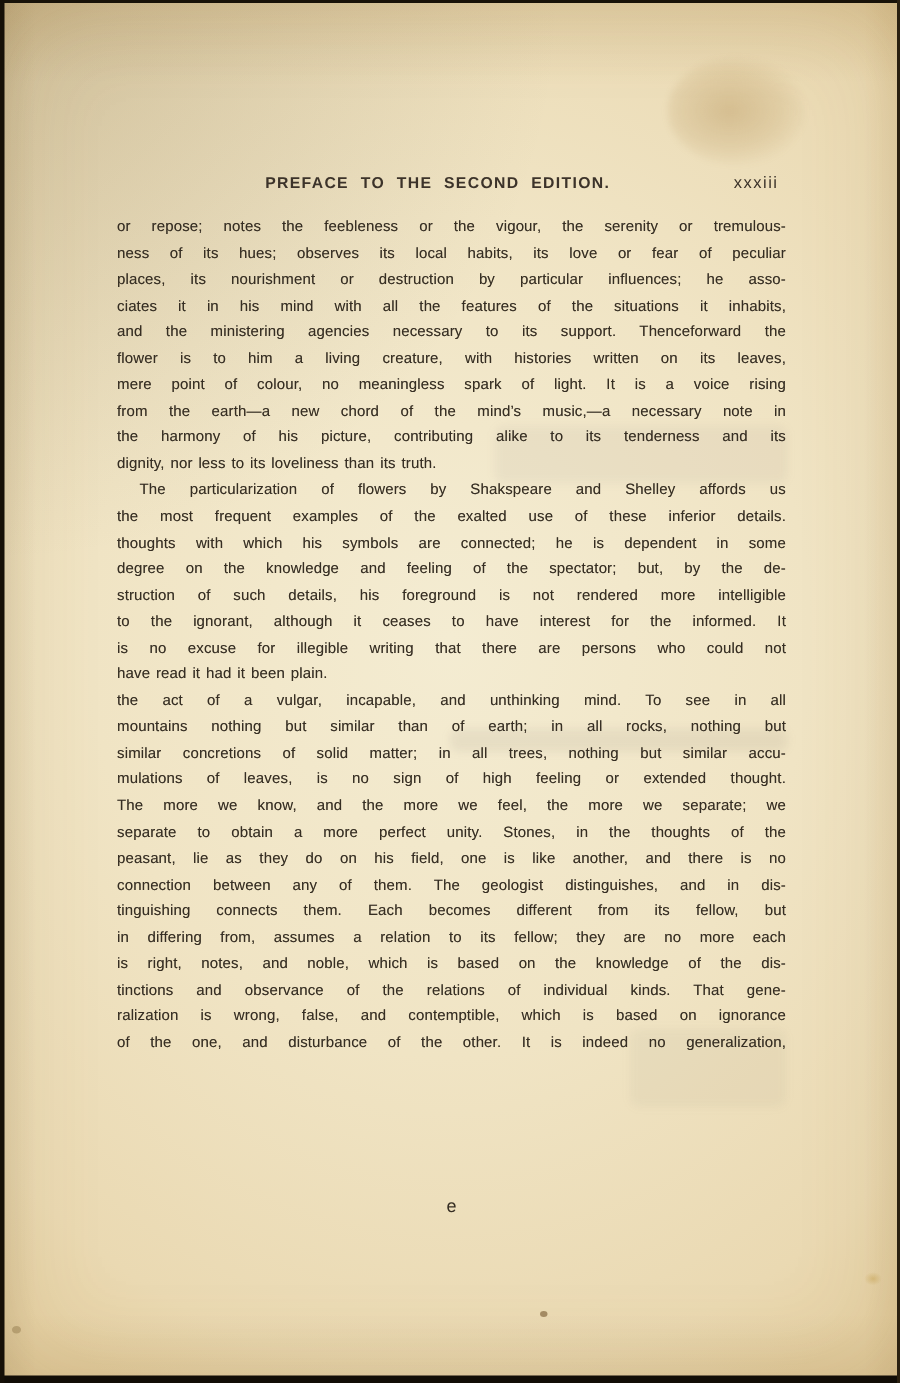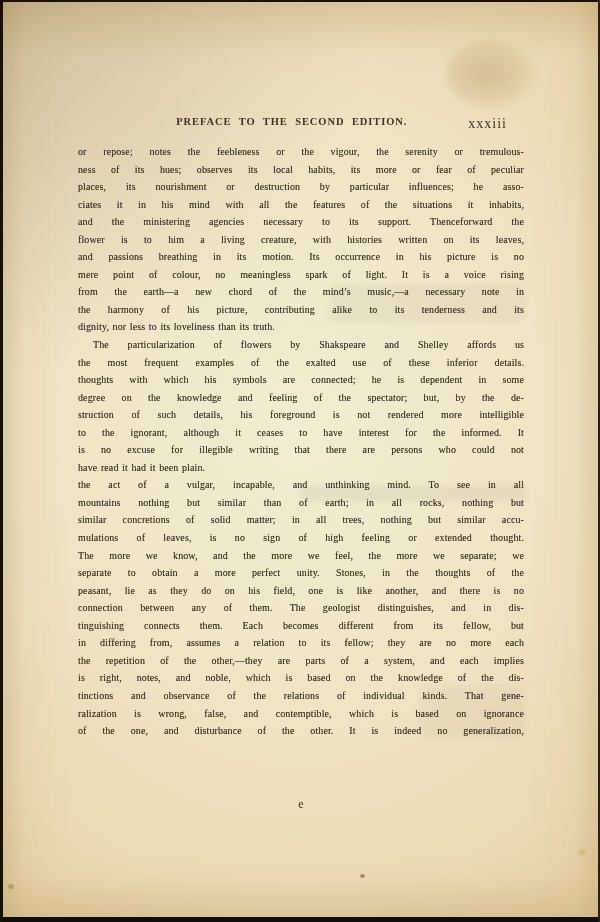--- a/index.html
+++ b/index.html
@@ -7,21 +7,21 @@
     padding: 0;
     background: #000;
   }
   .scan {
     position: relative;
     width: 600px;
     height: 922px;
     overflow: hidden;
     background:
       radial-gradient(ellipse 480px 560px at 50% 46%, #f4ecd2 0%, #f0e4c4 50%, #ead9b2 88%, #e6d2a6 100%);
-    font-family: Liberation Serif, serif;
+    font-family: Liberation Sans, sans-serif;
   }
   
   .shade {
     position: absolute;
     inset: 0;
     pointer-events: none;
     background:
       linear-gradient(180deg, rgba(150,110,45,0.14) 0%, rgba(150,110,45,0.0) 6%),
       linear-gradient(0deg,   rgba(150,110,45,0.12) 0%, rgba(150,110,45,0.0) 5%),
       linear-gradient(90deg,  rgba(120,100,60,0.12) 0%, rgba(120,100,60,0.0) 4%),
@@ -66,22 +66,22 @@
   
   .running-head {
     position:absolute; left:78px; top:116px; width:446px; height:16px;
   }
   .head-title {
     position:absolute; left:50%; transform: translateX(-54%);
     font-size:10.5px; font-weight:bold; letter-spacing:0.9px; word-spacing:4px;
     color:#3c332a; white-space:nowrap;
   }
   .head-folio {
-    position:absolute; right:17px; top:0;
-    font-size:14px; letter-spacing:1px; color:#3c332a;
+    position:absolute; right:5px; top:0;
+    font-size:11px; letter-spacing:1px; color:#3c332a;
   }
 
   
   .text-block {
     position:absolute; left:78px; top:143px; width:446px;
     font-size:10px; line-height:17.55px; color:#362e23;
     word-spacing:1px; letter-spacing:0.1px;
     text-shadow: 0 0 0.4px rgba(54,46,35,0.45);
   }
   .paragraph { margin:0; }
@@ -114,26 +114,25 @@
   <div class="speck-3"></div>
 
   <div class="running-head">
     <span class="head-title">PREFACE TO THE SECOND EDITION.</span>
     <span class="head-folio">xxxiii</span>
   </div>
 
   <div class="text-block">
       <div class="paragraph">
         <div class="line">or repose; notes the feebleness or the vigour, the serenity or tremulous-</div>
-        <div class="line">ness of its hues; observes its local habits, its more or fear of peculiar</div>
+        <div class="line">ness of its hues; observes its local habits, its love or fear of peculiar</div>
         <div class="line">places, its nourishment or destruction by particular influences; he asso-</div>
         <div class="line">ciates it in his mind with all the features of the situations it inhabits,</div>
         <div class="line">and the ministering agencies necessary to its support.  Thenceforward the</div>
         <div class="line">flower is to him a living creature, with histories written on its leaves,</div>
-        <div class="line">and passions breathing in its motion.  Its occurrence in his picture is no</div>
         <div class="line">mere point of colour, no meaningless spark of light.  It is a voice rising</div>
         <div class="line">from the earth—a new chord of the mind’s music,—a necessary note in</div>
         <div class="line">the harmony of his picture, contributing alike to its tenderness and its</div>
         <div class="line endline">dignity, nor less to its loveliness than its truth.</div>
       </div>
       <div class="paragraph">
         <div class="line indent">The particularization of flowers by Shakspeare and Shelley affords us</div>
         <div class="line">the most frequent examples of the exalted use of these inferior details.</div>
         <div class="line">thoughts with which his symbols are connected; he is dependent in some</div>
         <div class="line">degree on the knowledge and feeling of the spectator; but, by the de-</div>
@@ -146,21 +145,20 @@
         <div class="line">the act of a vulgar, incapable, and unthinking mind.  To see in all</div>
         <div class="line">mountains nothing but similar than of earth; in all rocks, nothing but</div>
         <div class="line">similar concretions of solid matter; in all trees, nothing but similar accu-</div>
         <div class="line">mulations of leaves, is no sign of high feeling or extended thought.</div>
         <div class="line">The more we know, and the more we feel, the more we separate; we</div>
         <div class="line">separate to obtain a more perfect unity.  Stones, in the thoughts of the</div>
         <div class="line">peasant, lie as they do on his field, one is like another, and there is no</div>
         <div class="line">connection between any of them.  The geologist distinguishes, and in dis-</div>
         <div class="line">tinguishing connects them.  Each becomes different from its fellow, but</div>
         <div class="line">in differing from, assumes a relation to its fellow; they are no more each</div>
-        <div class="line">the repetition of the other,—they are parts of a system, and each implies</div>
         <div class="line">is right, notes, and noble, which is based on the knowledge of the dis-</div>
         <div class="line">tinctions and observance of the relations of individual kinds.  That gene-</div>
         <div class="line">ralization is wrong, false, and contemptible, which is based on ignorance</div>
         <div class="line">of the one, and disturbance of the other.  It is indeed no generalization,</div>
       </div>
     </div>
 
   <div class="signature-mark">e</div>
 
   <div class="edge-top"></div>

